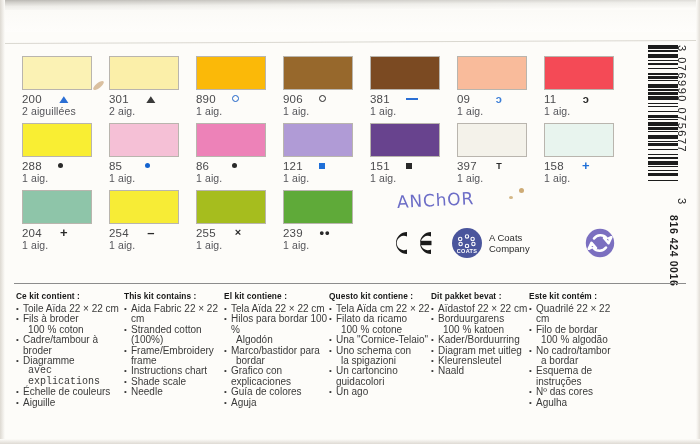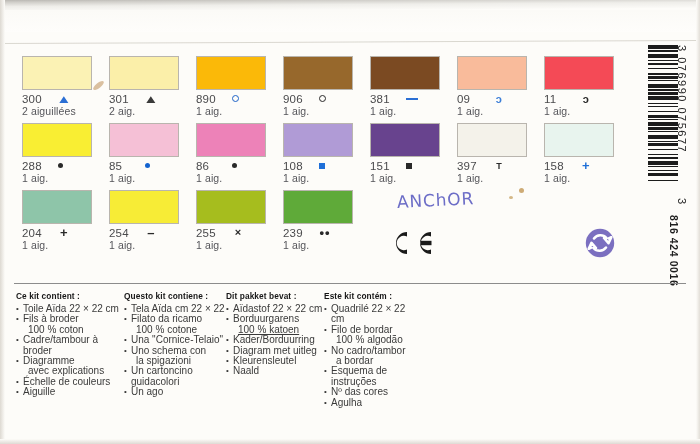--- a/index.html
+++ b/index.html
@@ -195,21 +195,21 @@
   <div class="edge-fold"></div>
   <div class="edge-left"></div>
   <div class="edge-right"></div>
   <div class="edge-bottom"></div>
 
   <div id="swatch-grid">
       <div class="swatch-row">
         <div class="swatch-cell">
           <div class="swatch-chip" style="background: rgb(251, 242, 180);"></div>
           <div class="swatch-meta">
-            <span class="sw-num">300</span>
+            <span class="sw-num">200</span>
             <span class="sw-sym g-caret" style="color: rgb(43, 111, 212);">▴</span>
           </div>
           <div class="swatch-qty">2 aiguillées</div>
         </div>
         <div class="swatch-cell">
           <div class="swatch-chip" style="background: rgb(251, 239, 169);"></div>
           <div class="swatch-meta">
             <span class="sw-num">301</span>
             <span class="sw-sym g-caret" style="color: rgb(58, 58, 58);">▴</span>
           </div>
@@ -277,21 +277,21 @@
           <div class="swatch-chip" style="background: rgb(237, 130, 184);"></div>
           <div class="swatch-meta">
             <span class="sw-num">86</span>
             <span class="sw-sym g-dot" style="color: rgb(42, 42, 42);"></span>
           </div>
           <div class="swatch-qty">1 aig.</div>
         </div>
         <div class="swatch-cell">
           <div class="swatch-chip" style="background: rgb(176, 155, 214);"></div>
           <div class="swatch-meta">
-            <span class="sw-num">108</span>
+            <span class="sw-num">121</span>
             <span class="sw-sym g-square" style="color: rgb(31, 111, 216);"></span>
           </div>
           <div class="swatch-qty">1 aig.</div>
         </div>
         <div class="swatch-cell">
           <div class="swatch-chip" style="background: rgb(104, 67, 142);"></div>
           <div class="swatch-meta">
             <span class="sw-num">151</span>
             <span class="sw-sym g-square" style="color: rgb(42, 42, 42);"></span>
           </div>
@@ -356,20 +356,39 @@
 
 
   <div id="ce-mark">
     <svg width="46" height="26" viewBox="0 0 46 26">
       <path d="M19 2 A11 11 0 1 0 19 24 L19 19.5 A7.2 7.2 0 1 1 19 6.5 Z" fill="#1a1a1a"></path>
       <path d="M43 2 A11 11 0 1 0 43 24 L43 19.5 A7.2 7.2 0 1 1 43 6.5 Z" fill="#1a1a1a"></path>
       <rect x="33" y="10.8" width="10.5" height="4.4" fill="#1a1a1a"></rect>
     </svg>
   </div>
 
+  <div id="coats-logo">
+    <div class="coats-disc">
+      <svg width="20" height="14" viewBox="0 0 20 14" style="margin-bottom:4px;">
+        <g fill="none" stroke="#ffffff" stroke-width="1.1">
+          <circle cx="10" cy="2.4" r="1.7"></circle>
+          <circle cx="15.6" cy="5" r="1.7"></circle>
+          <circle cx="16.4" cy="10" r="1.7"></circle>
+          <circle cx="10" cy="12" r="1.7"></circle>
+          <circle cx="3.6" cy="10" r="1.7"></circle>
+          <circle cx="3.2" cy="5" r="1.7"></circle>
+        </g>
+      </svg>
+      <span class="coats-word">COATS</span>
+    </div>
+    <div class="coats-text">
+      <div>A Coats</div>
+      <div>Company</div>
+    </div>
+  </div>
 
   <div id="recycle-logo">
     <svg width="30" height="30" viewBox="0 0 30 30">
       <circle cx="15" cy="15" r="14.2" fill="#7b6fc0"></circle>
       <path d="M9 10.5 A8 8 0 0 1 21.5 10 L19 10 L23.5 15.2 L26.3 9.2 L23.8 10.5" fill="none" stroke="#ffffff" stroke-width="2.6" stroke-linecap="round" stroke-linejoin="round"></path>
       <path d="M21 19.5 A8 8 0 0 1 8.5 20 L11 20 L6.5 14.8 L3.7 20.8 L6.2 19.5" fill="none" stroke="#ffffff" stroke-width="2.6" stroke-linecap="round" stroke-linejoin="round"></path>
     </svg>
   </div>
 
   <div id="anchor-handwriting">ANChOR</div>
@@ -449,40 +468,60 @@
   <div id="divider"></div>
 
   <div id="lang-columns">
       <div class="lang-col" style="width: 108px;">
         <div class="lang-title">Ce kit contient :</div>
         <div class="lang-item bulleted">Toile Aïda 22 × 22 cm</div>
         <div class="lang-item bulleted">Fils à broder</div>
         <div class="lang-item" style="padding-left: 12px;">100 % coton</div>
         <div class="lang-item bulleted">Cadre/tambour à broder</div>
         <div class="lang-item bulleted">Diagramme</div>
-        <div class="lang-item" style="padding-left: 12px;">avec explications</div>
+        <div class="lang-item" style="padding-left: 12px; font-family: Liberation Mono, monospace;">avec explications</div>
         <div class="lang-item bulleted">Échelle de couleurs</div>
         <div class="lang-item bulleted">Aiguille</div>
+      </div>
+      <div class="lang-col" style="width: 100px;">
+        <div class="lang-title">This kit contains :</div>
+        <div class="lang-item bulleted">Aida Fabric 22 × 22 cm</div>
+        <div class="lang-item bulleted">Stranded cotton (100%)</div>
+        <div class="lang-item bulleted">Frame/Embroidery frame</div>
+        <div class="lang-item bulleted">Instructions chart</div>
+        <div class="lang-item bulleted">Shade scale</div>
+        <div class="lang-item bulleted">Needle</div>
+      </div>
+      <div class="lang-col" style="width: 105px;">
+        <div class="lang-title">El kit contiene :</div>
+        <div class="lang-item bulleted">Tela Aïda 22 × 22 cm</div>
+        <div class="lang-item bulleted">Hilos para bordar 100 %</div>
+        <div class="lang-item" style="padding-left: 12px;">Algodón</div>
+        <div class="lang-item bulleted">Marco/bastidor para</div>
+        <div class="lang-item" style="padding-left: 12px;">bordar</div>
+        <div class="lang-item bulleted">Grafico con explicaciones</div>
+        <div class="lang-item bulleted">Guía de colores</div>
+        <div class="lang-item bulleted">Aguja</div>
       </div>
       <div class="lang-col" style="width: 102px;">
         <div class="lang-title">Questo kit contiene :</div>
         <div class="lang-item bulleted">Tela Aïda cm 22 × 22</div>
         <div class="lang-item bulleted">Filato da ricamo</div>
         <div class="lang-item" style="padding-left: 12px;">100 % cotone</div>
         <div class="lang-item bulleted">Una "Cornice-Telaio"</div>
         <div class="lang-item bulleted">Uno schema con</div>
         <div class="lang-item" style="padding-left: 12px;">la spigazioni</div>
         <div class="lang-item bulleted">Un cartoncino guidacolori</div>
         <div class="lang-item bulleted">Un ago</div>
       </div>
       <div class="lang-col" style="width: 98px;">
         <div class="lang-title">Dit pakket bevat :</div>
         <div class="lang-item bulleted">Aïdastof 22 × 22 cm</div>
         <div class="lang-item bulleted">Borduurgarens</div>
-        <div class="lang-item" style="padding-left: 12px; text-decoration: underline;">100 % katoen</div>
+        <div class="lang-item" style="padding-left: 12px;">100 % katoen</div>
         <div class="lang-item bulleted">Kader/Borduurring</div>
         <div class="lang-item bulleted">Diagram met uitleg</div>
         <div class="lang-item bulleted">Kleurensleutel</div>
         <div class="lang-item bulleted">Naald</div>
       </div>
       <div class="lang-col" style="width: 95px;">
         <div class="lang-title">Este kit contém :</div>
         <div class="lang-item bulleted">Quadrilé 22 × 22 cm</div>
         <div class="lang-item bulleted">Filo de bordar</div>
         <div class="lang-item" style="padding-left: 12px;">100 % algodão</div>

